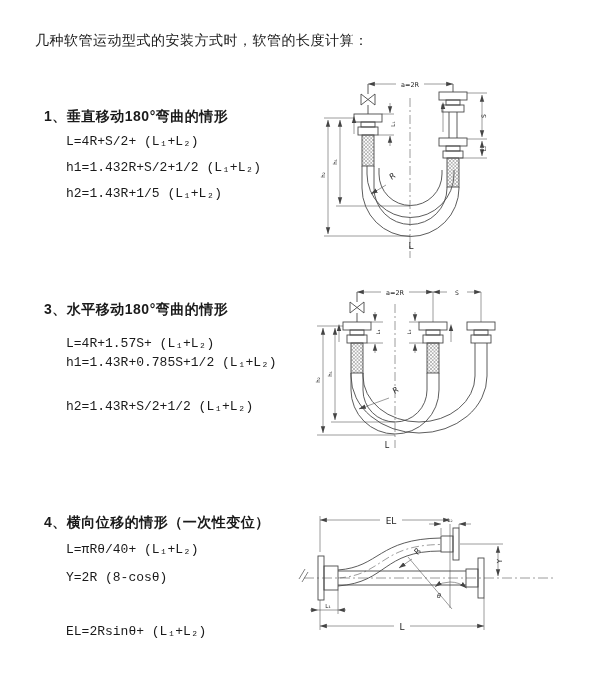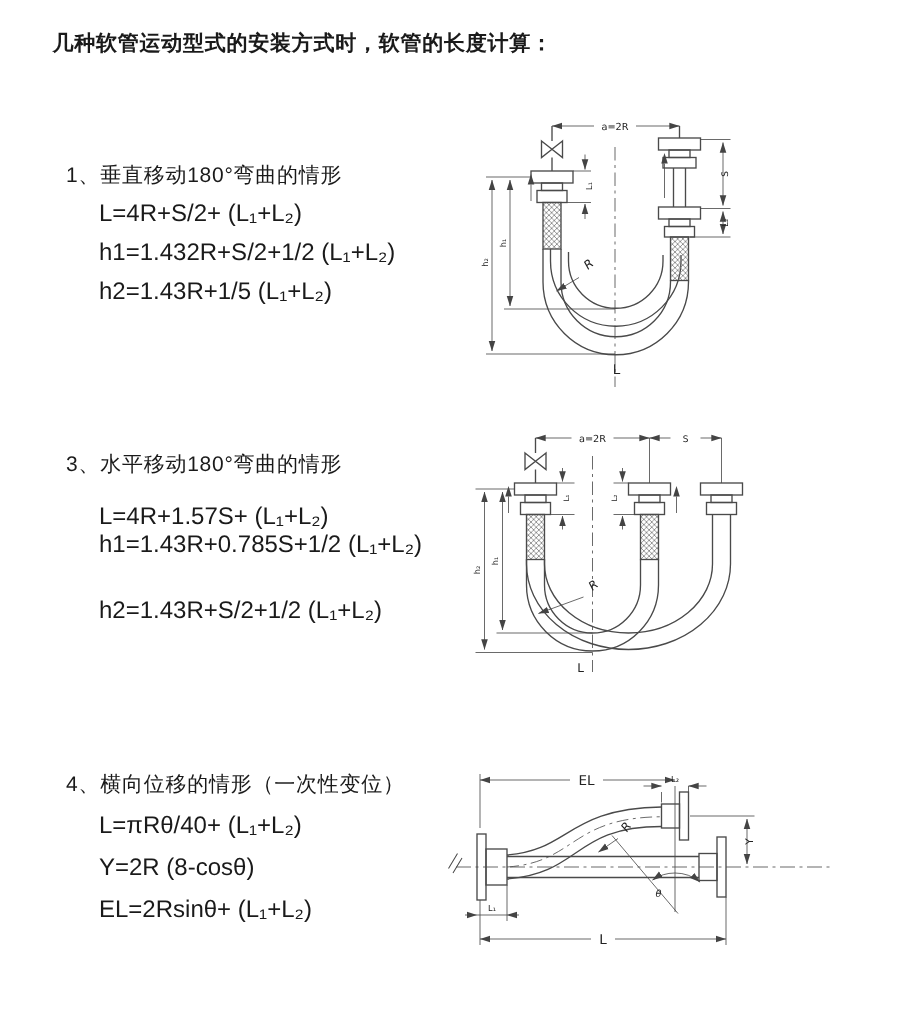--- a/index.html
+++ b/index.html
@@ -1,21 +1,21 @@
 <!DOCTYPE html>
 <html><head>
 <meta charset="utf-8">
 <style>
   html,body{margin:0;padding:0;}
   body{width:600px;height:675px;background:#ffffff;position:relative;overflow:hidden;
        font-family:"Liberation Sans",sans-serif;color:#1a1a1a;}
-  .title{position:absolute;left:35px;top:20px;font-size:14px;font-weight:700;letter-spacing:0.5px;}
-  .sec-heading{position:absolute;left:44px;font-size:14px;font-weight:400;letter-spacing:0.5px;}
-  .formula{position:absolute;left:66px;font-size:16px;
-           font-family:Liberation Sans, sans-serif;}
+  .title{position:absolute;left:35px;top:32px;font-size:14px;font-weight:400;letter-spacing:0.5px;}
+  .sec-heading{position:absolute;left:44px;font-size:14px;font-weight:700;letter-spacing:0.5px;}
+  .formula{position:absolute;left:66px;font-size:13px;
+           font-family:Liberation Mono, monospace;}
   .diag{position:absolute;}
   svg text{font-family:"DejaVu Sans","Liberation Sans",sans-serif;}
 </style>
 </head>
 <body>
 
 <div class="title">几种软管运动型式的安装方式时，软管的长度计算：</div>
 
 <div class="sec-heading" style="top:108px">1、垂直移动180°弯曲的情形</div>
 <div class="formula" style="top:134px">L=4R+S/2+ (L₁+L₂)</div>
@@ -23,21 +23,21 @@
 <div class="formula" style="top:186px">h2=1.43R+1/5 (L₁+L₂)</div>
 
 <div class="sec-heading" style="top:301px">3、水平移动180°弯曲的情形</div>
 <div class="formula" style="top:336px">L=4R+1.57S+ (L₁+L₂)</div>
 <div class="formula" style="top:355px">h1=1.43R+0.785S+1/2 (L₁+L₂)</div>
 <div class="formula" style="top:399px">h2=1.43R+S/2+1/2 (L₁+L₂)</div>
 
 <div class="sec-heading" style="top:514px">4、横向位移的情形（一次性变位）</div>
 <div class="formula" style="top:542px">L=πRθ/40+ (L₁+L₂)</div>
 <div class="formula" style="top:570px">Y=2R (8-cosθ)</div>
-<div class="formula" style="top:598px">EL=2Rsinθ+ (L₁+L₂)</div>
+<div class="formula" style="top:624px">EL=2Rsinθ+ (L₁+L₂)</div>
 
 <svg class="diag" style="left:310px;top:70px" width="280" height="195" viewBox="0 0 280 195" stroke="#4a4a4a" fill="none" stroke-width="0.9">
   <defs>
     <marker id="ah1" viewBox="0 0 7 7" refX="6.8" refY="3.5" markerWidth="7" markerHeight="7" orient="auto-start-reverse" markerUnits="userSpaceOnUse">
       <path d="M0,1.3 L7,3.5 L0,5.7 Z" fill="#444" stroke="none"></path>
     </marker>
     <pattern id="braid1" width="3.5" height="3.5" patternUnits="userSpaceOnUse">
       <path d="M0,0 L3.5,3.5 M3.5,0 L0,3.5" stroke="#777" stroke-width="0.5"></path>
     </pattern>
   </defs>

